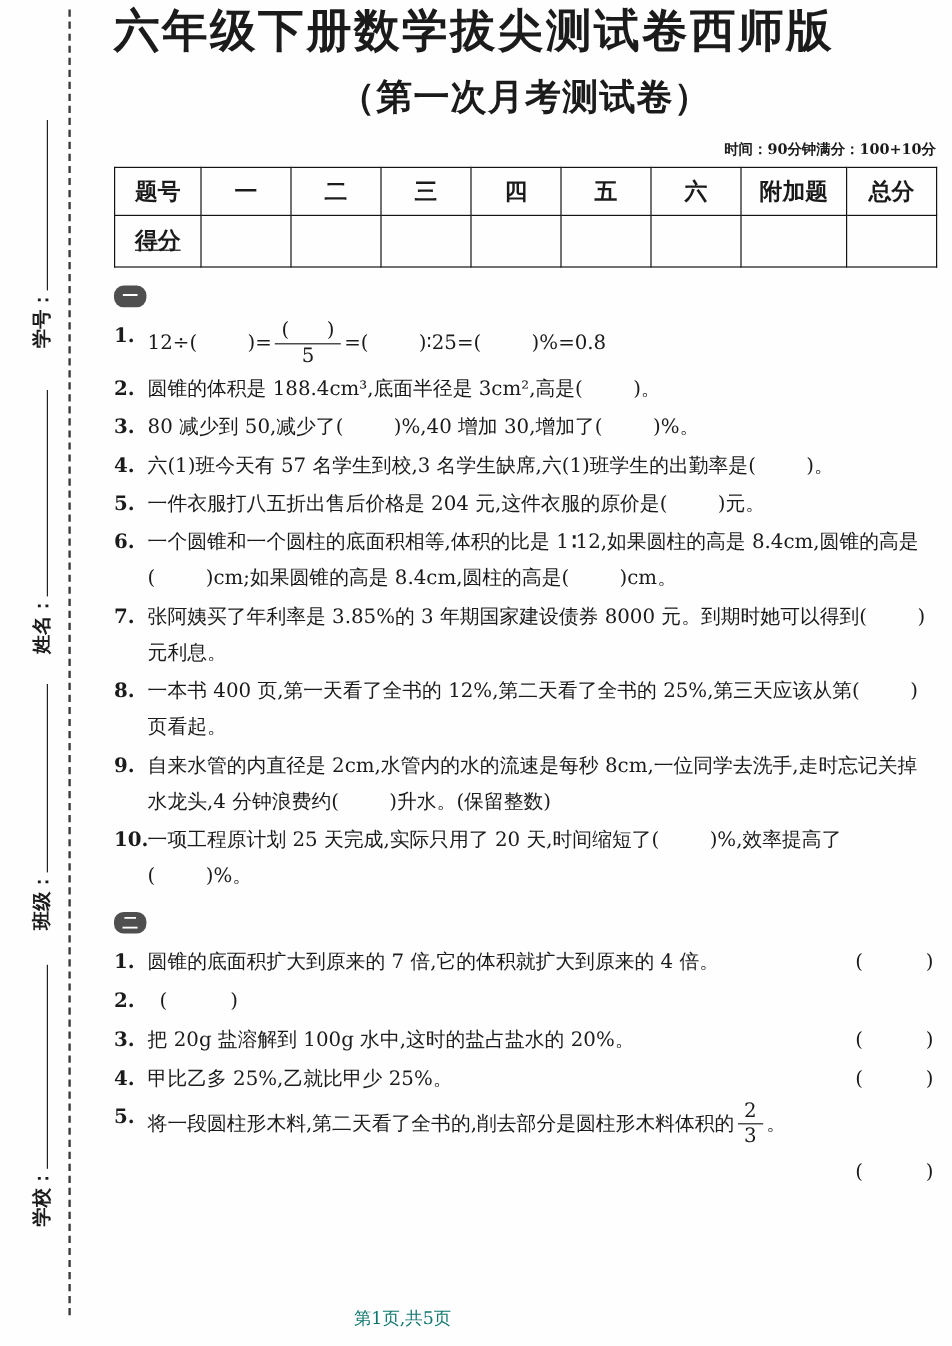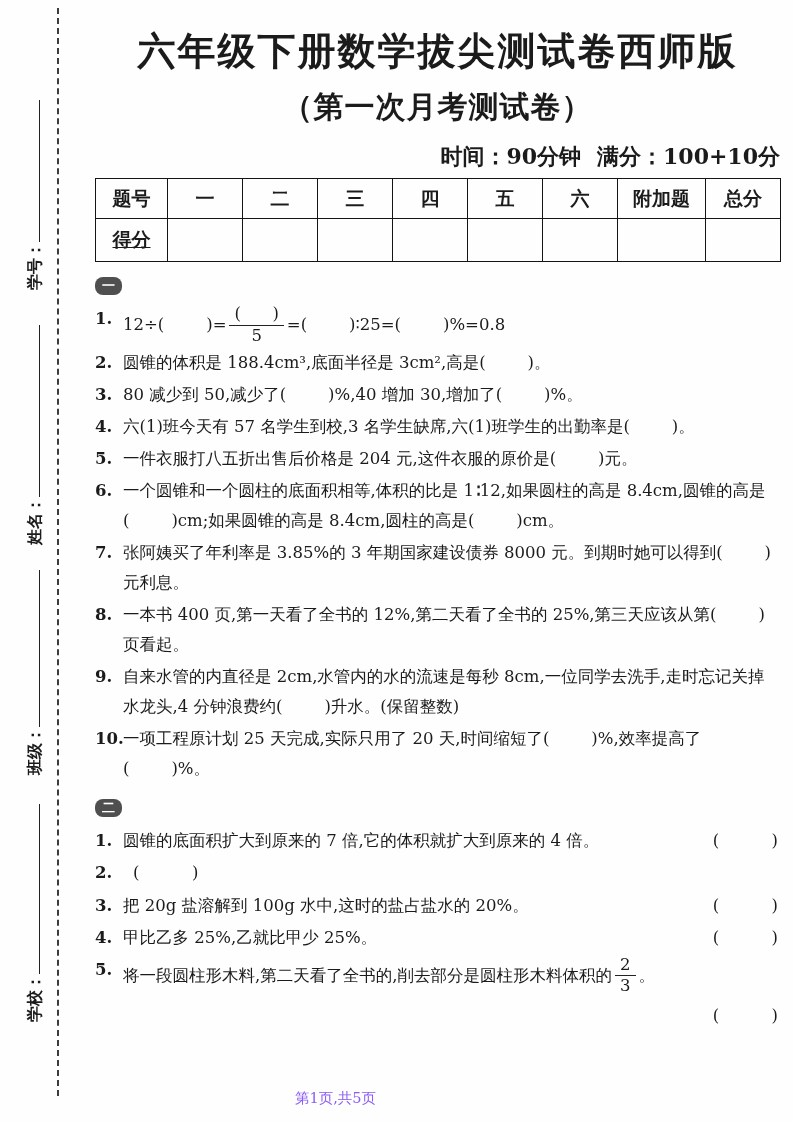--- a/index.html
+++ b/index.html
@@ -34,31 +34,31 @@
   }
   #sf-0 { left: 46px; top: 268px; }  #sf-0 .blank { width: 142px; }
   #sf-1 { left: 46px; top: 523px; }  #sf-1 .blank { width: 172px; }
   #sf-2 { left: 46px; top: 753px; }  #sf-2 .blank { width: 157px; }
   #sf-3 { left: 46px; top: 1000px; } #sf-3 .blank { width: 170px; }
 
   
   .content { position: absolute; left: 95px; top: 0; width: 685px; }
 
   .title {
-    margin-top: 26px; text-align: center;
+    
     font-size: 38px; font-weight: bold; letter-spacing: 2px;
   }
   .subtitle {
     margin-top: 10px; text-align: center;
     font-size: 30px; font-weight: bold; letter-spacing: 1px;
   }
   .meta {
     margin-top: 14px;
-    display: flex; justify-content: flex-end; gap: 16px;
-    font-size: 22px; font-weight: 600;
+    display: flex; justify-content: flex-end; 
+    font-size: 12px; font-weight: 600;
   }
 
   table.score { margin-top: 6px; width: 100%; border-collapse: collapse; table-layout: fixed; padding-left: 14px; }
   table.score th, table.score td {
     border: 1.6px solid #141414;
     text-align: center; padding: 0;
     font-size: 19px;
   }
   table.score thead th { height: 40px; font-weight: bold; }
   table.score tbody td { height: 43px; }
@@ -92,21 +92,21 @@
     line-height: 1.25; margin: 0 3px; vertical-align: middle;
   }
   .frac .fnum { border-bottom: 1.6px solid #222; padding: 0 5px; }
 
   .judge .bracket { flex: none; margin-left: 10px; padding-right: 2px; white-space: pre; }
   .bracket-line { text-align: right; padding-right: 2px; margin-top: 4px; }
   .inline-frac-line { display: flex; align-items: center; flex-wrap: wrap; }
 
   .footer {
     position: absolute; left: 0; bottom: 14px; width: 671px;
-    text-align: center; font-size: 14.5px; color: #8b5cf6;
+    text-align: center; font-size: 14.5px; color: #0f766e;
   }
 </style>
 </head>
 <body>
 
 <div class="sidebar-divider"></div>
 
 <div class="side-field" id="sf-0">
   <span>学号：</span><span class="blank"></span>
 </div>

